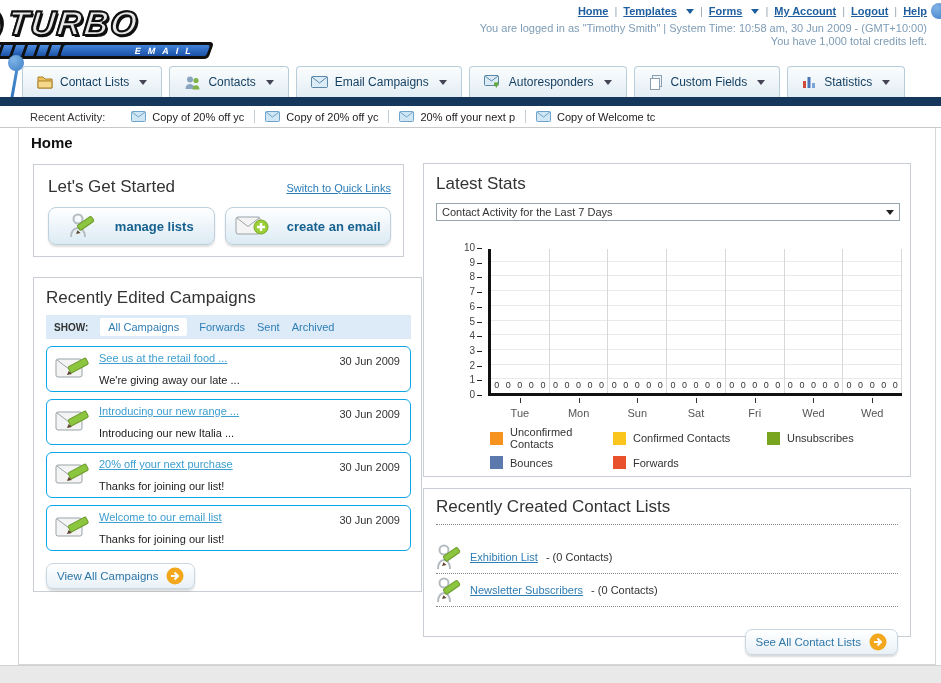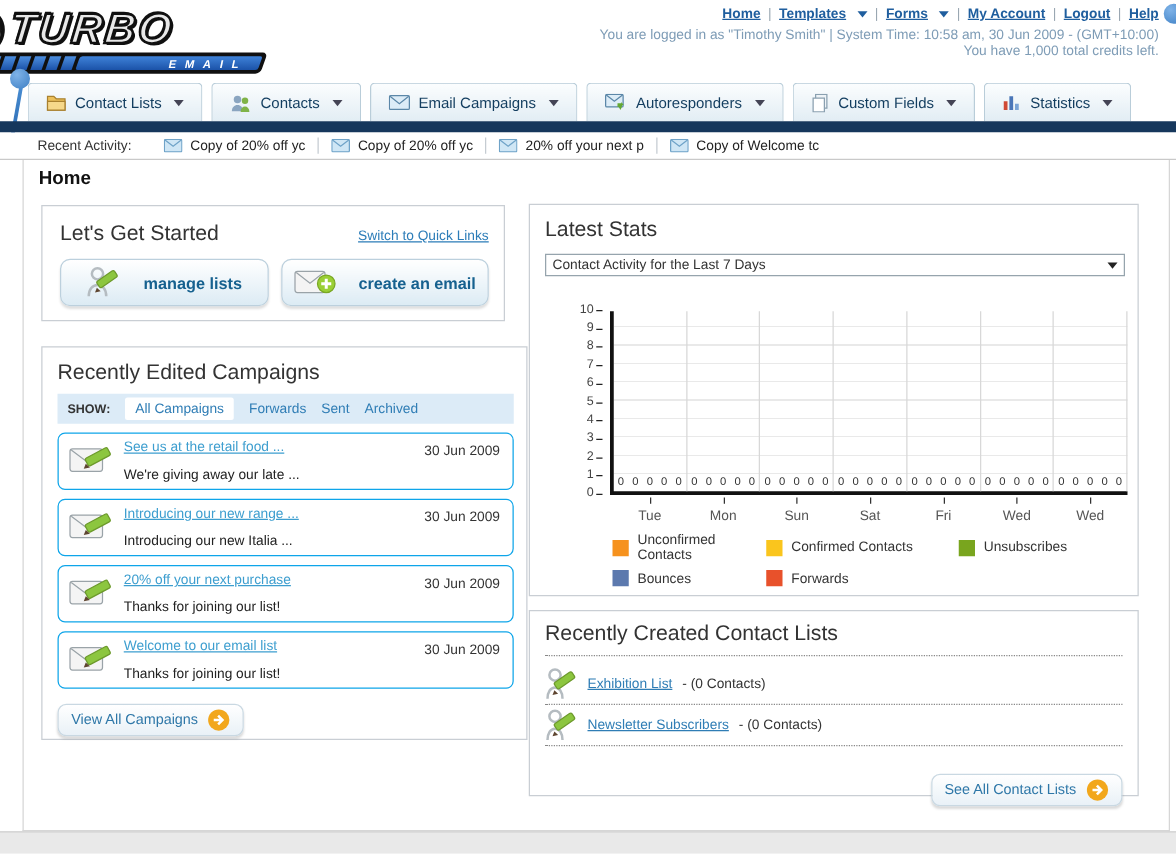--- a/index.html
+++ b/index.html
@@ -111,21 +111,21 @@
   .ylab { position:absolute; right:10px; font-size:10px; color:#444; line-height:1; }
   .ytick { position:absolute; right:3px; width:5px; height:1px; background:#222; }
   #legend { position:absolute; left:66px; top:262px; width:410px; display:grid;
     grid-template-columns:123px 154px auto; row-gap:6px; }
   .leg-item { display:flex; align-items:center; gap:7px; }
   .leg-swatch { width:13px; height:13px; flex:0 0 auto; }
   .leg-label { color:#333; }
 
   
   #panel-contacts { left:404px; top:360px; width:488px; height:149px; padding:8px 12px; }
-  #panel-contacts .panel-title { margin-bottom:6px; }
+  #panel-contacts .panel-title { margin-bottom:16px; }
   .dotted { border-bottom:1px dotted #888; }
   .cl-item { display:flex; align-items:center; gap:8px; height:33px; border-bottom:1px dotted #888; }
   .cl-link { color:#2f7db5; }
   .cl-suffix { color:#333; }
   #cl-btn-row { display:flex; justify-content:flex-end; margin-top:22px; }
 
   .ic { display:inline-flex; align-items:center; }
   #footer-band { position:absolute; left:0; bottom:0; width:941px; height:18px; background:#e9e9e9;
     border-top:1px solid #d0d0d0; }
 </style>

